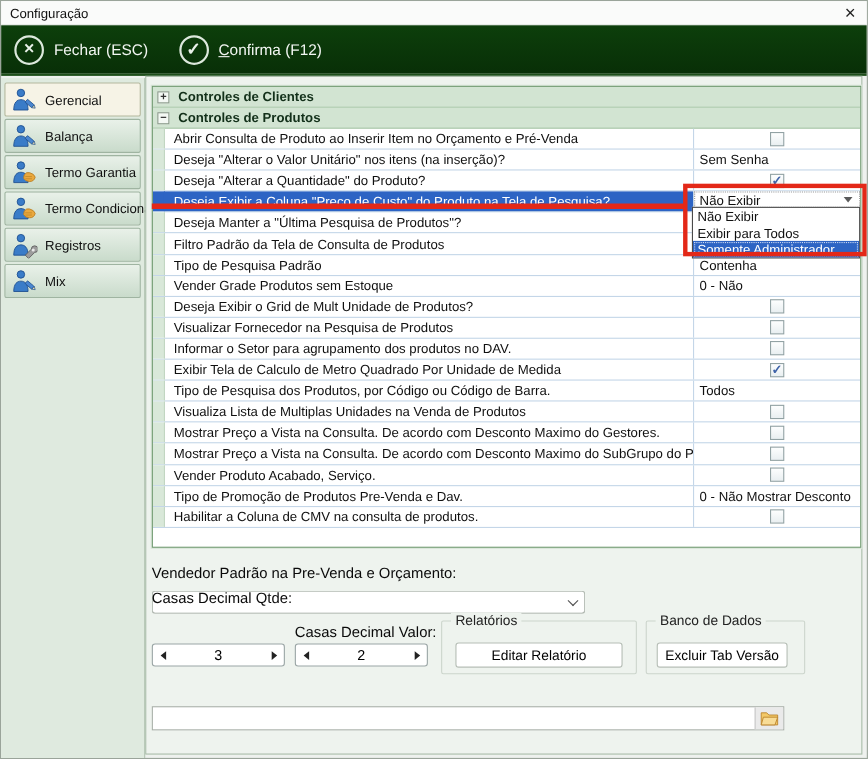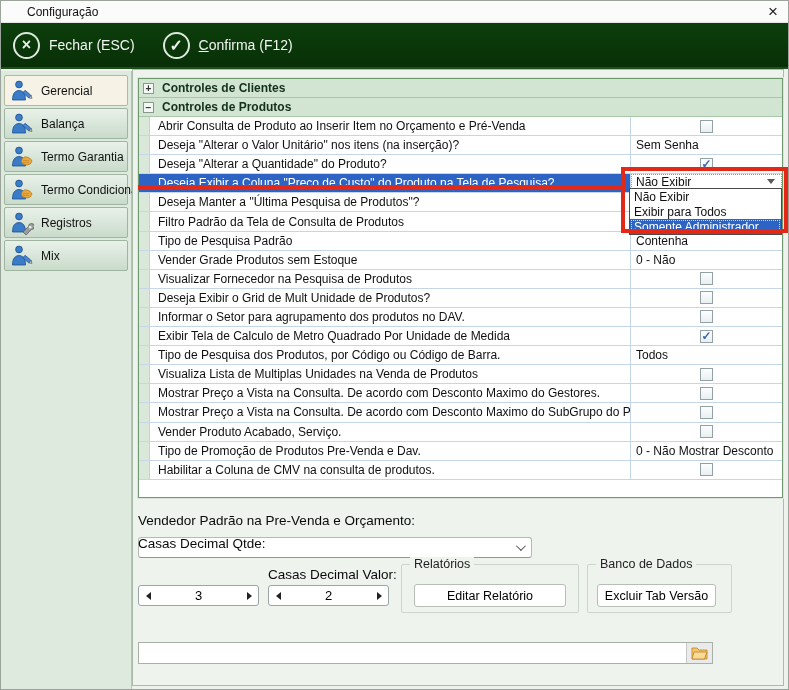--- a/index.html
+++ b/index.html
@@ -1,20 +1,20 @@
 <!DOCTYPE html>
 <html><head>
 <meta charset="utf-8">
 <style>
   * { margin:0; padding:0; box-sizing:border-box; }
   body { font-family:"Liberation Sans", sans-serif; background:#d7d7d7; }
   .window { position:relative; width:789px; height:690px; background:#eef1ee; border:1px solid #9aa49a; overflow:hidden; }
 
   
-  .titlebar { position:absolute; left:0; top:0; width:100%; height:22px; background:#fafbfa; border-bottom:1px solid #e3e6e3; display:flex; align-items:center;padding-left:18px; }
+  .titlebar { position:absolute; left:0; top:0; width:100%; height:22px; background:#fafbfa; border-bottom:1px solid #e3e6e3; display:flex; align-items:center; }
   .titlebar .t-text { font-size:12px; color:#111; margin-left:8px; }
   .titlebar .t-close { margin-left:auto; margin-right:10px; font-size:17px; line-height:17px; color:#222; cursor:pointer; }
 
   
   .toolbar { position:absolute; left:0; top:22px; width:100%; height:46px; background:linear-gradient(#0d3f0b,#082f07); border-bottom:2px solid #1d4f1a; display:flex; align-items:center; padding-left:12px; }
   .tb-btn { display:flex; align-items:center; margin-right:28px; cursor:pointer; }
   .tb-ic { width:27px; height:27px; border:2.5px solid #dce8dc; border-radius:50%; color:#eaf2ea; display:flex; align-items:center; justify-content:center; font-size:16px; font-weight:bold; margin-right:9px; }
   .tb-lbl { color:#f2f6f2; font-size:14px; }
   .tb-lbl u { text-decoration:underline; }
 
@@ -211,28 +211,28 @@
         <div class="lbl">Tipo de Pesquisa Padrão</div>
         <div class="val">Contenha</div>
       </div>
       <div class="row">
         <span class="indent"></span>
         <div class="lbl">Vender Grade Produtos sem Estoque</div>
         <div class="val">0 - Não</div>
       </div>
       <div class="row">
         <span class="indent"></span>
+        <div class="lbl">Deseja Exibir o Grid de Mult Unidade de Produtos?</div>
+        <div class="val center">
+          <span class="cb"></span>
+        </div>
+      </div>
+      <div class="row">
+        <span class="indent"></span>
         <div class="lbl">Visualizar Fornecedor na Pesquisa de Produtos</div>
-        <div class="val center">
-          <span class="cb"></span>
-        </div>
-      </div>
-      <div class="row">
-        <span class="indent"></span>
-        <div class="lbl">Deseja Exibir o Grid de Mult Unidade de Produtos?</div>
         <div class="val center">
           <span class="cb"></span>
         </div>
       </div>
       <div class="row">
         <span class="indent"></span>
         <div class="lbl">Informar o Setor para agrupamento dos produtos no DAV.</div>
         <div class="val center">
           <span class="cb"></span>
         </div>

